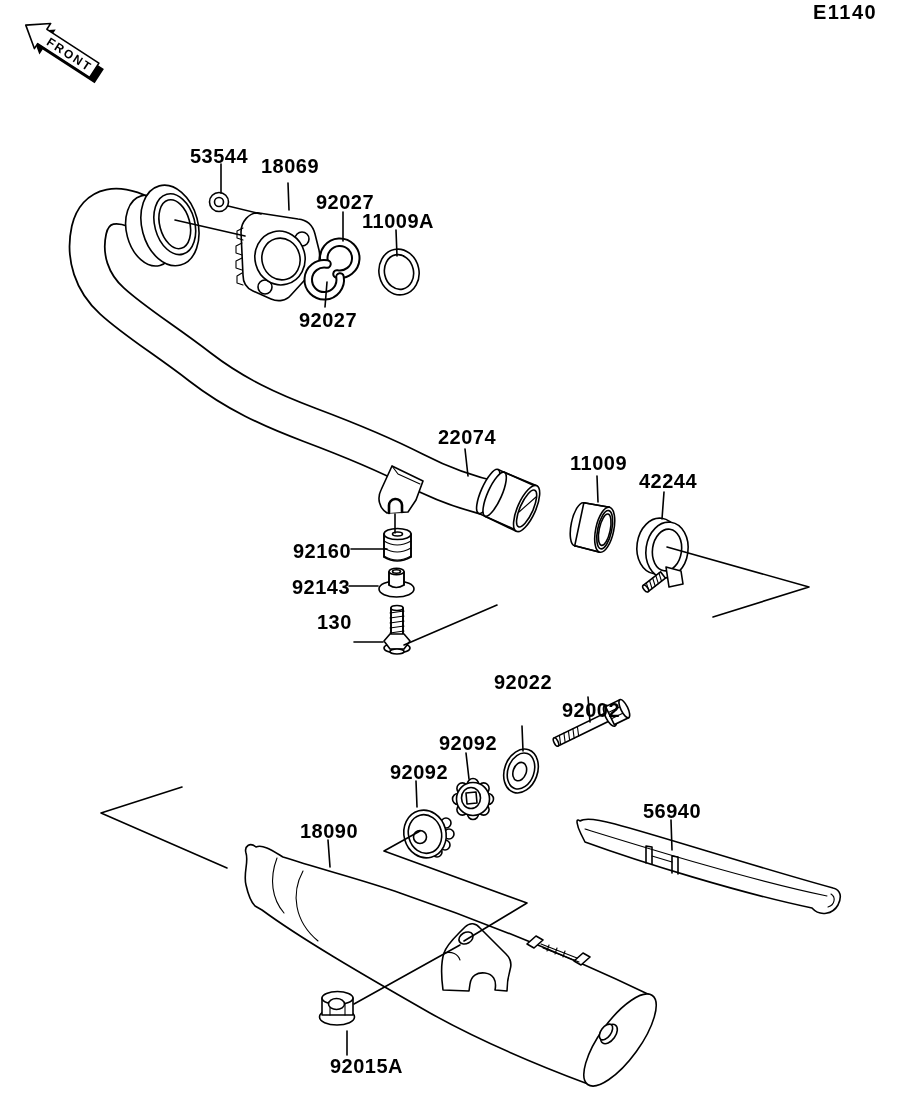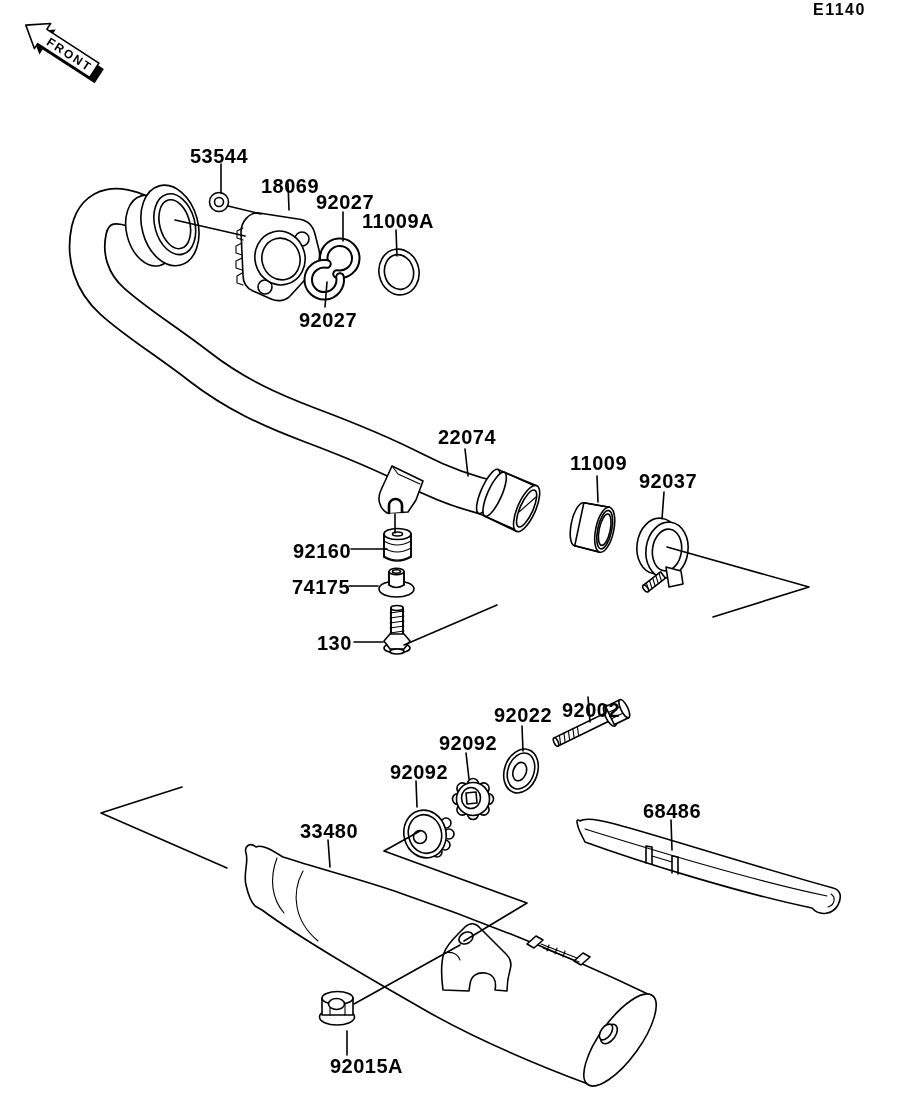--- a/index.html
+++ b/index.html
@@ -16,21 +16,21 @@
   .pipeO{stroke-width:37;}
   .pipeI{stroke:#fff;stroke-width:33.5;}
   .kO{stroke-width:9.5;}
   .kI{stroke:#fff;stroke-width:5.5;}
   .heavy{stroke-width:2.6;}
   .plabel{
     position:absolute;font-weight:bold;font-size:20px;line-height:1;
     letter-spacing:0.5px;color:#000;white-space:nowrap;
   }
   .pagecode{
-    position:absolute;left:813px;top:1px;font-weight:bold;font-size:16px;
+    position:absolute;left:813px;top:1px;font-weight:bold;font-size:20px;
     letter-spacing:1.5px;color:#000;
   }
 </style>
 </head>
 <body>
 
 <svg id="diagram" width="914" height="1103" viewBox="0 0 914 1103">
 
   <g>
     <g transform="translate(66,54) rotate(33)">
@@ -236,31 +236,31 @@
     <path d="M 347,1031 L 347,1055"></path>
     <path d="M 404,645 L 497,605"></path>
     <path d="M 182,787 L 101,813 L 227,868"></path>
     <path d="M 667,547 L 809,587 L 713,617"></path>
     <path d="M 420,831 L 384,851 L 527,903 L 464,941"></path>
     <path d="M 460,945 L 354,1004"></path>
   </g>
 </svg>
 
 <div class="plabel" style="left:190px;top:146px">53544</div>
-<div class="plabel" style="left:261px;top:176px">18069</div>
+<div class="plabel" style="left:261px;top:156px">18069</div>
 <div class="plabel" style="left:316px;top:192px">92027</div>
 <div class="plabel" style="left:362px;top:211px">11009A</div>
 <div class="plabel" style="left:299px;top:310px">92027</div>
 <div class="plabel" style="left:438px;top:427px">22074</div>
 <div class="plabel" style="left:570px;top:453px">11009</div>
-<div class="plabel" style="left:639px;top:471px">92037</div>
+<div class="plabel" style="left:639px;top:471px">42244</div>
 <div class="plabel" style="left:293px;top:541px">92160</div>
-<div class="plabel" style="left:292px;top:577px">74175</div>
-<div class="plabel" style="left:317px;top:633px">130</div>
+<div class="plabel" style="left:292px;top:577px">92143</div>
+<div class="plabel" style="left:317px;top:612px">130</div>
 <div class="plabel" style="left:562px;top:700px">92002</div>
-<div class="plabel" style="left:494px;top:705px">92022</div>
+<div class="plabel" style="left:494px;top:672px">92022</div>
 <div class="plabel" style="left:439px;top:733px">92092</div>
 <div class="plabel" style="left:390px;top:762px">92092</div>
-<div class="plabel" style="left:643px;top:801px">68486</div>
-<div class="plabel" style="left:300px;top:821px">33480</div>
+<div class="plabel" style="left:643px;top:801px">56940</div>
+<div class="plabel" style="left:300px;top:821px">18090</div>
 <div class="plabel" style="left:330px;top:1056px">92015A</div>
 
 <div class="pagecode">E1140</div>
 
 </body></html>

